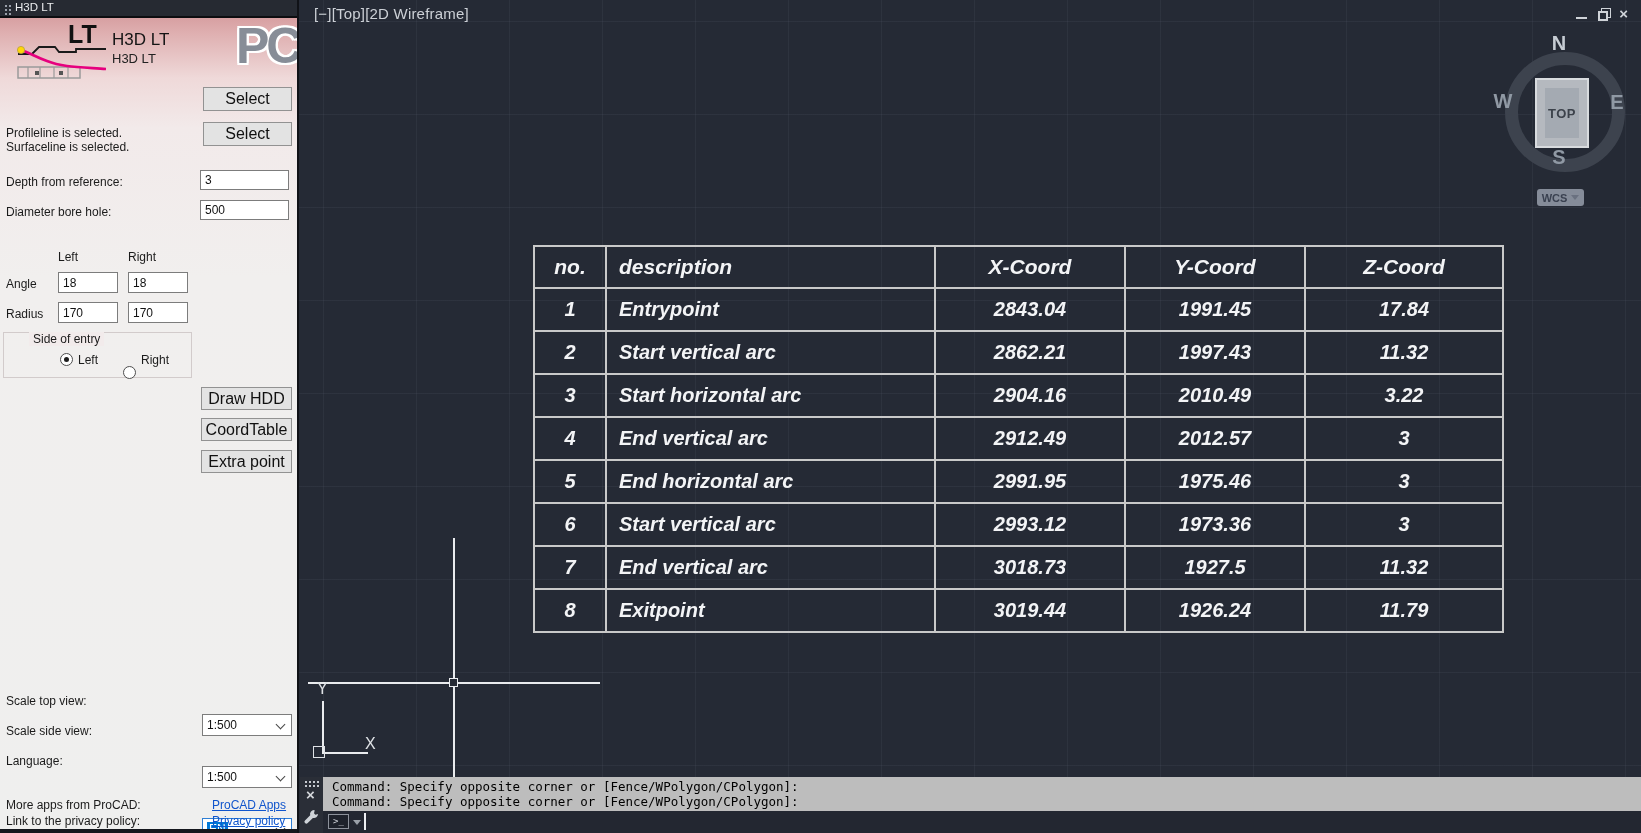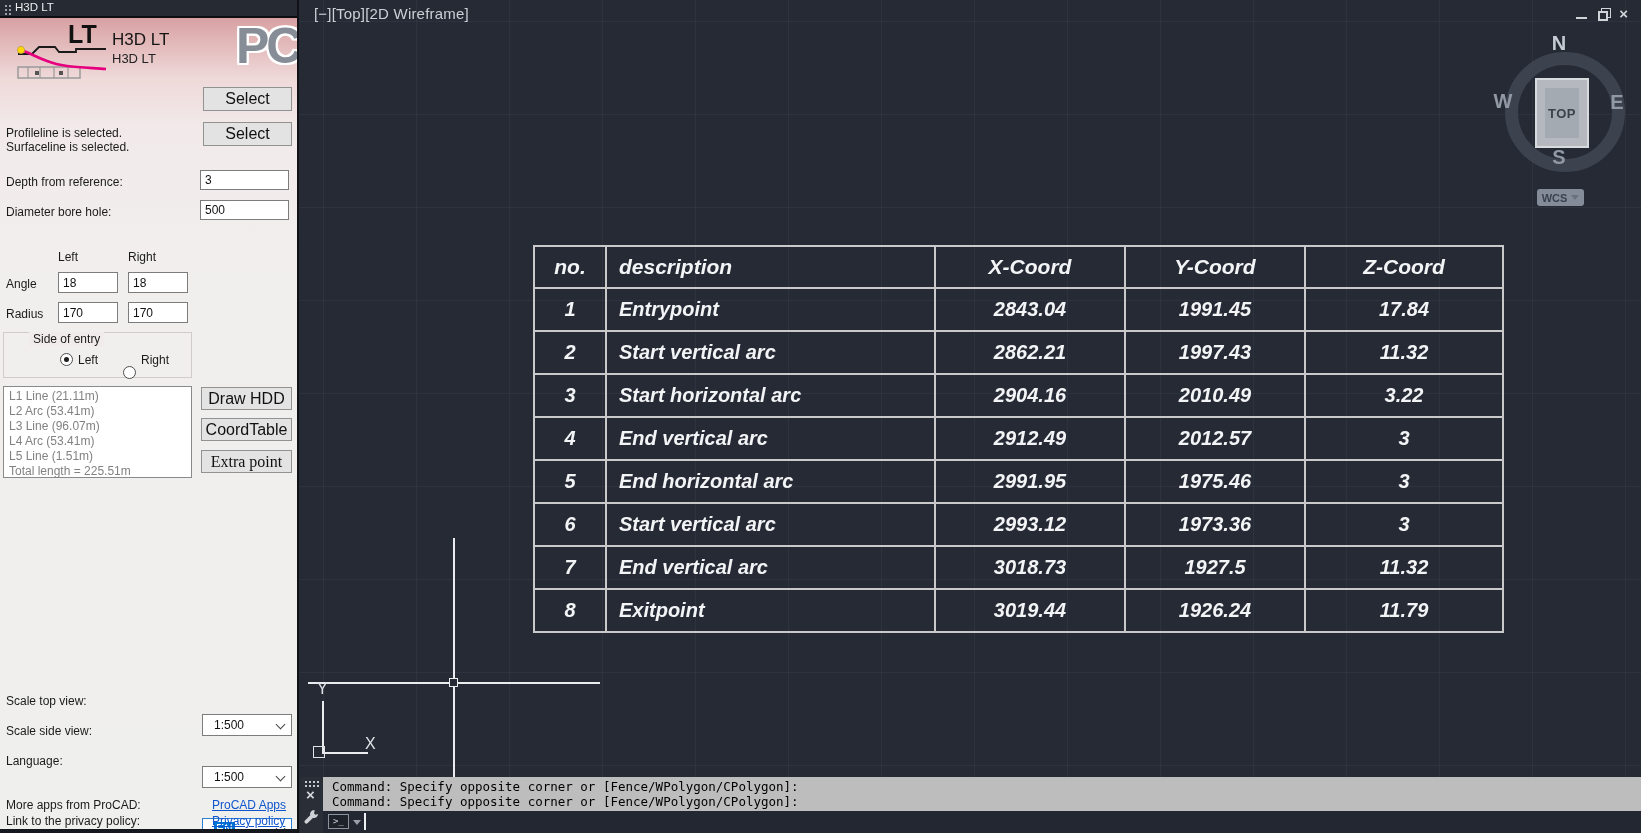--- a/index.html
+++ b/index.html
@@ -17,21 +17,21 @@
   #panel-body { left:0; top:18px; width:299px; height:811px;
       background:linear-gradient(180deg,#d7a0a2 0px,#dfb0b1 16px,#efd9d9 60px,#f2eaea 110px,#f1efee 260px,#efefee 811px); }
   #panel-dark-strip { left:0; top:829px; width:299px; height:4px; background:#14171d; }
 
   .lbl { font-size:12px; color:#1b1b1b; white-space:nowrap; }
   .btn { background:#e3e3e3; border:1px solid #929292; font-size:16px; color:#111;
       display:flex; align-items:center; justify-content:center; cursor:default; }
   .inp { background:#fff; border:1px solid #7c7c7c; font-size:12px; color:#111; padding:1px 4px;
       font-family:"Liberation Sans",sans-serif; }
   .dd { background:#fff; border:1px solid #7c7c7c; font-size:12px; color:#111;
-      display:flex; align-items:center; padding-left:11px; position:relative; }
+      display:flex; align-items:center; padding-left:4px; position:relative; }
   .dd .chev { position:absolute; right:7px; top:6px; width:7px; height:7px;
       border-right:1.6px solid #474747; border-bottom:1.6px solid #474747; transform:rotate(45deg); }
   .link { font-size:12px; color:var(--link,#1155cc); text-decoration:underline; white-space:nowrap; }
   .radio { width:13px; height:13px; border:1px solid #4e4e4e; border-radius:50%; background:#fff; position:relative; }
   .radio.sel::after { content:""; position:absolute; left:3px; top:3px; width:5px; height:5px; border-radius:50%; background:#1d1d1d; }
   #segments { background:#fff; border:1px solid #8a8a8a; font-size:12px; color:#828282; line-height:15px; padding:2px 5px; }
   #side-group { border:1px solid #d2cbcb; }
   #side-group-label { background:#f2ebeb; padding:0 4px; font-size:12px; color:#1b1b1b; }
   #brand-pc { font-size:50px; font-weight:bold; color:#878d97; letter-spacing:-3px; line-height:48px;
       text-shadow:-2px -2px 0 #fff, 2px -2px 0 #fff, -2px 2px 0 #fff, 2px 2px 0 #fff, 0 2px 0 #fff, 2px 0 0 #fff, 0 -2px 0 #fff, -2px 0 0 #fff; }
@@ -138,32 +138,24 @@
     <input class="abs inp" style="left: 58px; top: 302px; width: 60px; height: 21px;" value="170">
     <input class="abs inp" style="left: 128px; top: 302px; width: 60px; height: 21px;" value="170">
 
     <div id="side-group" class="abs" style="left:3px; top:332px; width:189px; height:46px;"></div>
     <div id="side-group-label" class="abs" style="left:29px; top:325px;margin-top:7px;">Side of entry</div>
     <div class="abs radio sel" style="left:60px; top:353px;"></div>
     <div class="abs lbl" style="left:78px; top:353px;">Left</div>
     <div class="abs radio" style="left:123px; top:353px;"></div>
     <div class="abs lbl" style="left:141px; top:353px;">Right</div>
 
-    <div id="segments" class="abs" style="left:3px; top:386px; width:189px; height:92px;">
-      <div>L1 Line (21.11m)</div>
-      <div>L2 Arc (53.41m)</div>
-      <div>L3 Line (96.07m)</div>
-      <div>L4 Arc (53.41m)</div>
-      <div>L5 Line (1.51m)</div>
-      <div>Total length = 225.51m</div>
-    </div>
 
     <div class="abs btn" style="left:201px; top:387px; width:91px; height:23px;">Draw HDD</div>
     <div class="abs btn" style="left:201px; top:418px; width:91px; height:23px;">CoordTable</div>
-    <div class="abs btn" style="left:201px; top:450px; width:91px; height:23px;font-family:Liberation Serif, serif;">Extra point</div>
+    <div class="abs btn" style="left:201px; top:450px; width:91px; height:23px;">Extra point</div>
 
     <div class="abs lbl" style="left:6px; top:694px;">Scale top view:</div>
     <div class="abs dd" style="left:202px; top:688px; width:90px; height:22px;">
       <span>1:500</span>
       <span class="chev"></span>
     </div>
     <div class="abs lbl" style="left:6px; top:724px;">Scale side view:</div>
     <div class="abs dd" style="left:202px; top:718px; width:90px; height:22px;">
       <span>1:500</span>
       <span class="chev"></span>

